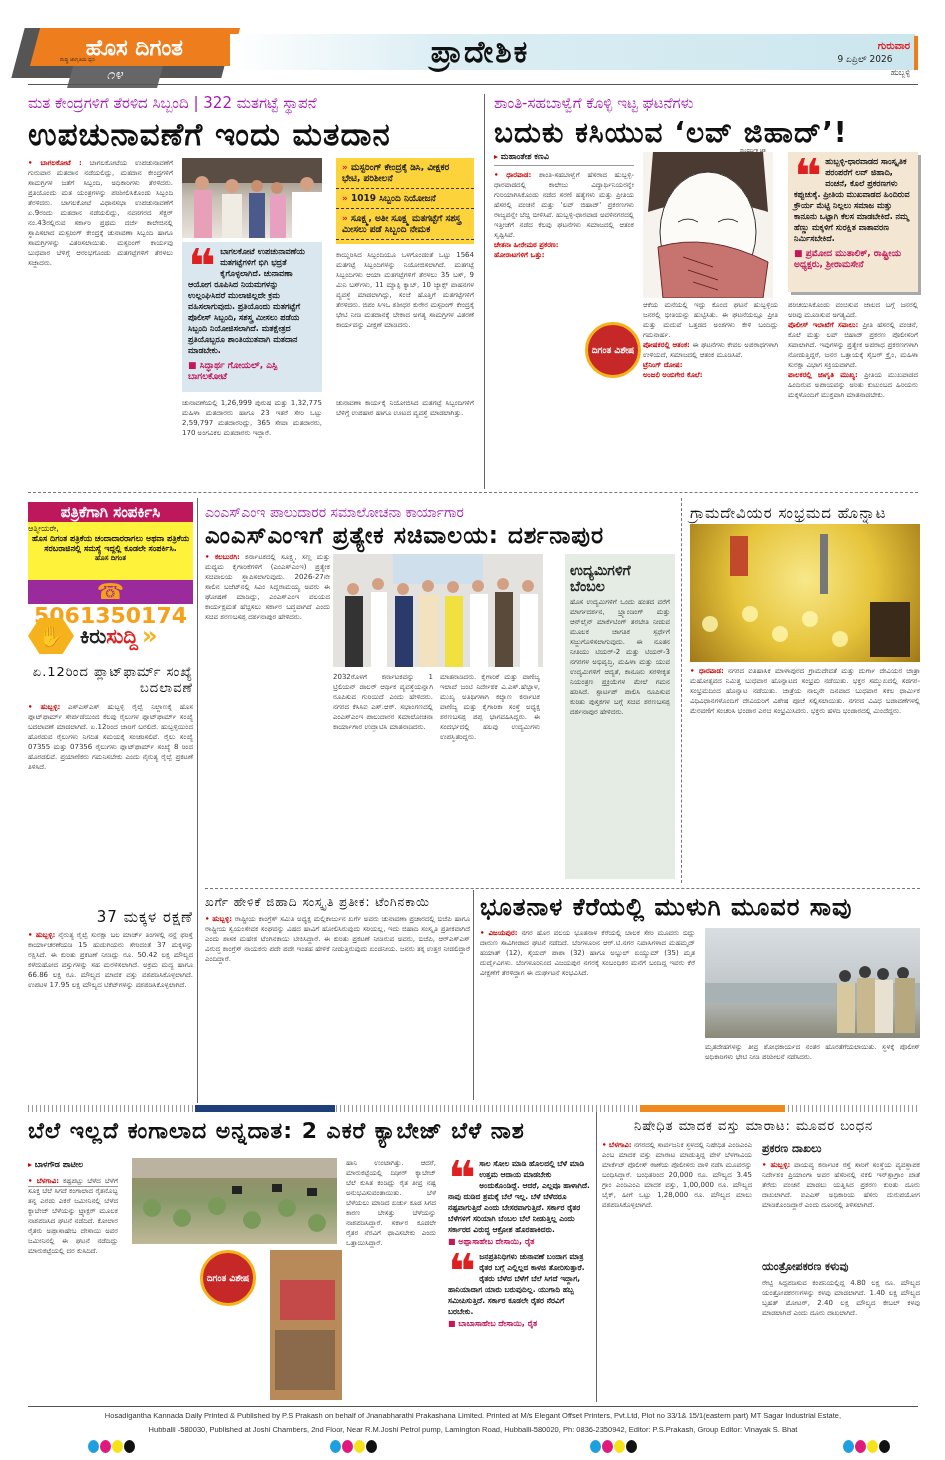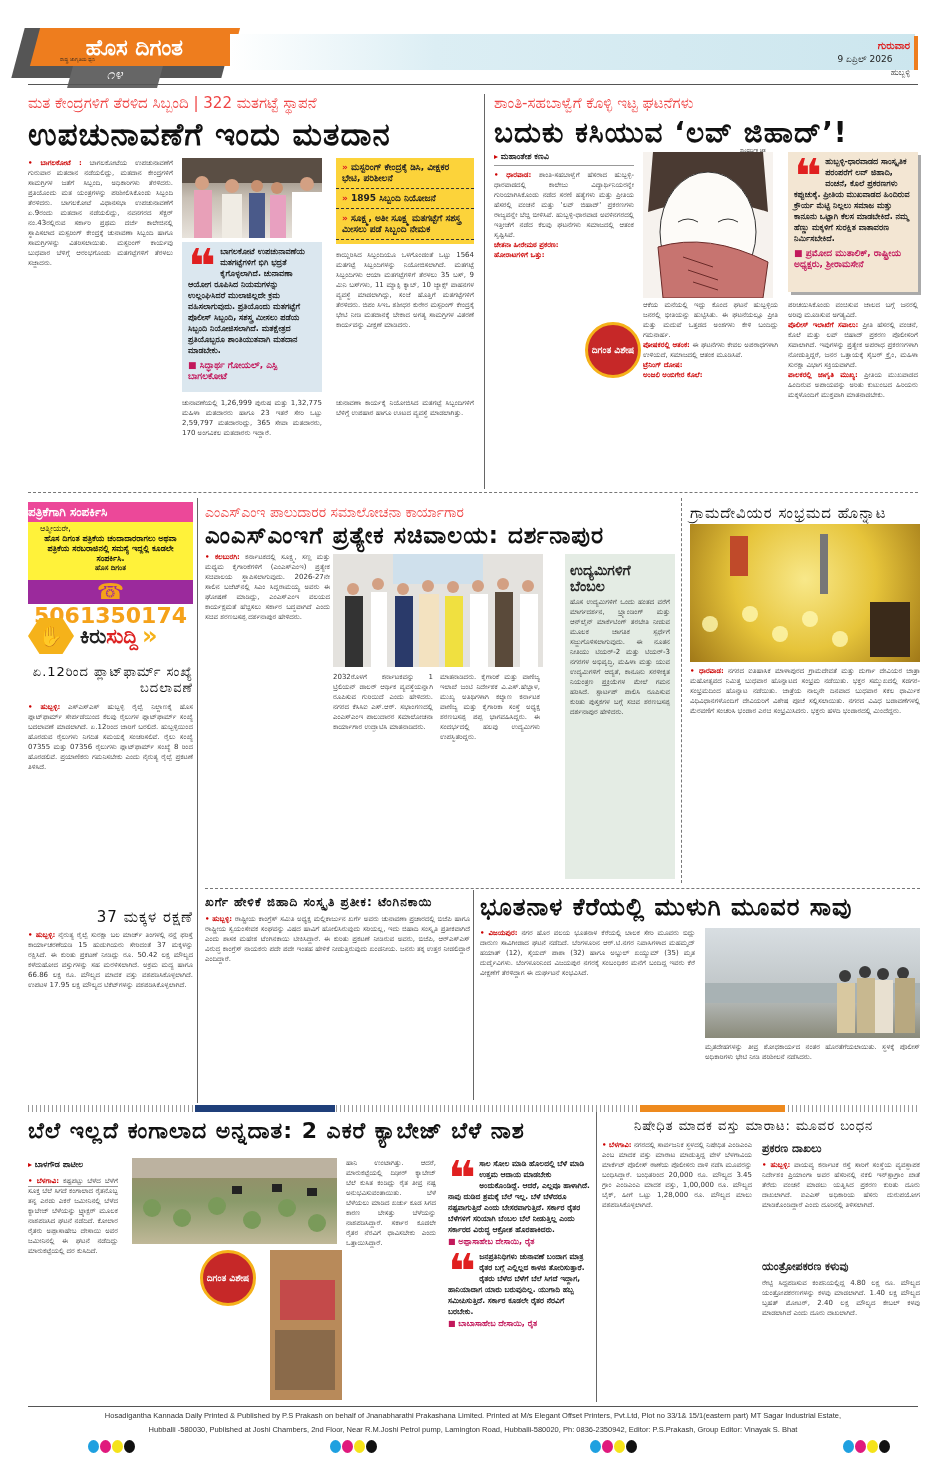--- a/index.html
+++ b/index.html
@@ -11,58 +11,59 @@
 .logo span{transform:skewX(15deg);color:#fff;font-weight:bold;font-size:22px;font-family:"DejaVu Sans",sans-serif}
 .logo-tag{left:60px;top:56px;font-size:5px;color:#222}
 .logo-sub{left:70px;top:66px;width:90px;height:22px;background:#666;transform:skewX(-15deg);color:#fff;font-size:14px;text-align:center}
 .section-band{left:230px;top:34px;width:685px;height:36px;background:linear-gradient(90deg,#fff 0%,#dceef4 30%,#cce6ee 100%)}
 .section-title{left:300px;top:34px;width:360px;text-align:center;font-size:30px;font-weight:bold;color:#111;letter-spacing:2px}
 .date-day{left:830px;top:40px;width:80px;text-align:right;color:#d22;font-size:10px;font-weight:bold}
 .date-date{left:820px;top:54px;width:90px;text-align:center;font-size:9px}
 .date-city{left:830px;top:68px;width:80px;text-align:right;font-size:8px}
 .date-bar{left:914px;top:36px;width:4px;height:34px;background:#ee7d1e}
 .rule{background:#555}
-.kicker{font-size:16px;color:#ef4444}
+.kicker{font-size:16px;color:#a21caf}
 .headline{font-weight:bold;color:#111;letter-spacing:1px}
 .body-text{font-size:7px;line-height:10px;color:#333;text-align:justify}
 .body-text b{color:#c00}
 .dateline{color:#c00;font-weight:bold}
 .photo{background:#a7a098;overflow:hidden}
 .quote-box{background:#dbe7ef}
 .quote-box-beige{background:#f3e6d3}
 .quote-mark{font-size:48px;font-weight:bold;line-height:40px}
 .qm1{color:#e02020}
 .yellow-box{background:#fcd33a}
 .yb-item{font-size:9px;font-weight:bold;color:#222;padding:4px 6px;border-bottom:1px dashed #333}
 .yb-item::before{content:"» ";color:#d22}
 .attrib{color:#c2185b;font-weight:bold;font-size:9px}
 .attrib::before{content:"■ ";color:#c2185b}
 .vline{background:#666;width:1px}
 .dash-v{border-left:1px dashed #777;width:0}
-.ad-head{background:#ec4899;color:#fff;font-weight:bold;font-size:12px;}
+.ad-head{background:#be185d;color:#fff;font-weight:bold;font-size:15px;text-align:center}
 .ad-body{background:#fff23a;font-size:8px;text-align:center;color:#111}
 .ad-phone{background:#9b2a9c;color:#f5a21a;font-weight:bold;font-size:22px;text-align:center}
 .kiru{background:#f5b21a}
 .sidebar-box{background:#e4ece4}
 .stripe{background:repeating-linear-gradient(90deg,#999 0 1px,#fff 1px 4px)}
 .footer{font-size:7.5px;color:#333;text-align:center;font-family:"Liberation Sans",sans-serif;line-height:14px}
 .cmyk{display:flex;gap:1px}
 .cmyk span{width:11px;height:13px;border-radius:50%;display:inline-block}
 </style>
 </head>
 <body>
 
 <div class="abs masthead">
   <div class="abs logo-back"></div>
   <div class="abs logo">
       <span>ಹೊಸ ದಿಗಂತ</span>
     </div>
   <div class="abs logo-tag">ರಾಷ್ಟ್ರ ಜಾಗೃತಿಯ ಧ್ವನಿ</div>
   <div class="abs logo-sub">೧೪</div>
   <div class="abs section-band"></div>
+  <div class="abs section-title">ಪ್ರಾದೇಶಿಕ</div>
   <div class="abs date-day">ಗುರುವಾರ</div>
   <div class="abs date-date">9 ಏಪ್ರಿಲ್ 2026</div>
   <div class="abs date-city">ಹುಬ್ಬಳ್ಳಿ</div>
   <div class="abs date-bar"></div>
 </div>
 <div class="abs rule" style="left:28px;top:84px;width:890px;height:1px"></div>
 
 <div class="abs kicker" style="left:28px;top:94px;width:450px;font-size:15px">ಮತ ಕೇಂದ್ರಗಳಿಗೆ ತೆರಳಿದ ಸಿಬ್ಬಂದಿ | 322 ಮತಗಟ್ಟೆ ಸ್ಥಾಪನೆ</div>
 <div class="abs headline" style="left:28px;top:116px;width:450px;font-size:31px">ಉಪಚುನಾವಣೆಗೆ ಇಂದು ಮತದಾನ</div>
 <div class="abs body-text" style="left:28px;top:158px;width:145px;height:330px;overflow:hidden"><span class="dateline">• ಬಾಗಲಕೋಟೆ :</span> <span>ಬಾಗಲಕೋಟೆಯ ಉಪಚುನಾವಣೆಗೆ ಗುರುವಾರ ಮತದಾನ ನಡೆಯಲಿದ್ದು, ಮತದಾನ ಕೇಂದ್ರಗಳಿಗೆ ಸಾಮಗ್ರಿಗಳ ಜತೆಗೆ ಸಿಬ್ಬಂದಿ, ಅಧಿಕಾರಿಗಳು ತೆರಳಿದರು. ಪ್ರತಿಯೊಂದು ಮತ ಯಂತ್ರಗಳನ್ನು ಪರಿಶೀಲಿಸಿಕೊಂಡು ಸಿಬ್ಬಂದಿ ತೆರಳಿದರು. ಬಾಗಲಕೋಟೆ ವಿಧಾನಸಭಾ ಉಪಚುನಾವಣೆಗೆ ಏ.9ರಂದು ಮತದಾನ ನಡೆಯಲಿದ್ದು, ನವನಗರದ ಸೆಕ್ಟರ್ ನಂ.43ರಲ್ಲಿರುವ ಸರ್ಕಾರಿ ಪ್ರಥಮ ದರ್ಜೆ ಕಾಲೇಜಿನಲ್ಲಿ ಸ್ಥಾಪಿಸಲಾದ ಮಸ್ಟರಿಂಗ್ ಕೇಂದ್ರಕ್ಕೆ ಚುನಾವಣಾ ಸಿಬ್ಬಂದಿ ಹಾಗೂ ಸಾಮಗ್ರಿಗಳನ್ನು ವಿತರಿಸಲಾಯಿತು. ಮಸ್ಟರಿಂಗ್ ಕಾರ್ಯವು ಬುಧವಾರ ಬೆಳಿಗ್ಗೆ ಆರಂಭಗೊಂಡು ಮತಗಟ್ಟೆಗಳಿಗೆ ತೆರಳಲು ಸಜ್ಜಾದರು.</span></div>
@@ -84,21 +85,21 @@
 <div class="abs quote-box" style="left:182px;top:242px;width:140px;height:150px;padding:4px 6px">
   <div style="display:flex;gap:2px;float:left;margin-right:4px;height:30px">
       <span class="quote-mark qm1">❝</span>
     </div>
   <div style="font-size:8px;line-height:11px;font-weight:bold">ಬಾಗಲಕೋಟೆ ಉಪಚುನಾವಣೆಯ ಮತಗಟ್ಟೆಗಳಿಗೆ ಭಿಗಿ ಭದ್ರತೆ ಕೈಗೊಳ್ಳಲಾಗಿದೆ. ಚುನಾವಣಾ ಆಯೋಗ ರೂಪಿಸಿದ ನಿಯಮಗಳನ್ನು ಉಲ್ಲಂಘಿಸಿದರೆ ಮುಲಾಜಿಲ್ಲದೇ ಕ್ರಮ ವಹಿಸಲಾಗುವುದು. ಪ್ರತಿಯೊಂದು ಮತಗಟ್ಟೆಗೆ ಪೊಲೀಸ್ ಸಿಬ್ಬಂದಿ, ಸಶಸ್ತ್ರ ಮೀಸಲು ಪಡೆಯ ಸಿಬ್ಬಂದಿ ನಿಯೋಜಿಸಲಾಗಿದೆ. ಮತಕ್ಷೇತ್ರದ ಪ್ರತಿಯೊಬ್ಬರೂ ಶಾಂತಿಯುತವಾಗಿ ಮತದಾನ ಮಾಡಬೇಕು.</div>
   <div class="attrib" style="margin-top:4px">ಸಿದ್ಧಾರ್ಥ ಗೋಯಲ್, ಎಸ್ಪಿ ಬಾಗಲಕೋಟೆ</div>
 </div>
 <div class="abs body-text" style="left:182px;top:398px;width:140px;height:90px;overflow:hidden">ಚುನಾವಣೆಯಲ್ಲಿ 1,26,999 ಪುರುಷ ಮತ್ತು 1,32,775 ಮಹಿಳಾ ಮತದಾರರು ಹಾಗೂ 23 ಇತರೆ ಸೇರಿ ಒಟ್ಟು 2,59,797 ಮತದಾರರಿದ್ದು, 365 ಸೇವಾ ಮತದಾರರು, 170 ಅಂಗವಿಕಲ ಮತದಾರರು ಇದ್ದಾರೆ.</div>
 <div class="abs yellow-box" style="left:336px;top:158px;width:138px;height:86px">
   <div class="yb-item">ಮಸ್ಟರಿಂಗ್ ಕೇಂದ್ರಕ್ಕೆ ಡಿಸಿ, ವೀಕ್ಷಕರ ಭೇಟಿ, ಪರಿಶೀಲನೆ</div>
-  <div class="yb-item">1895 ಸಿಬ್ಬಂದಿ ನಿಯೋಜನೆ</div>
+  <div class="yb-item">1019 ಸಿಬ್ಬಂದಿ ನಿಯೋಜನೆ</div>
   <div class="yb-item">ಸೂಕ್ಷ್ಮ, ಅತೀ ಸೂಕ್ಷ್ಮ ಮತಗಟ್ಟೆಗೆ ಸಶಸ್ತ್ರ ಮೀಸಲು ಪಡೆ ಸಿಬ್ಬಂದಿ ನೇಮಕ</div>
 </div>
 <div class="abs body-text" style="left:336px;top:250px;width:138px;height:145px;overflow:hidden">ಕಾಯ್ದಿರಿಸಿದ ಸಿಬ್ಬಂದಿಯೂ ಒಳಗೊಂಡಂತೆ ಒಟ್ಟು 1564 ಮತಗಟ್ಟೆ ಸಿಬ್ಬಂದಿಗಳನ್ನು ನಿಯೋಜಿಸಲಾಗಿದೆ. ಮತಗಟ್ಟೆ ಸಿಬ್ಬಂದಿಗಳು ಆಯಾ ಮತಗಟ್ಟೆಗಳಿಗೆ ತೆರಳಲು 35 ಬಸ್, 9 ಮಿನಿ ಬಸ್‌ಗಳು, 11 ಮ್ಯಾಕ್ಸಿ ಕ್ಯಾಬ್, 10 ಜ್ಯಾಕ್ಸ್ ವಾಹನಗಳ ವ್ಯವಸ್ಥೆ ಮಾಡಲಾಗಿದ್ದು, ಸಂಜೆ ಹೊತ್ತಿಗೆ ಮತಗಟ್ಟೆಗಳಿಗೆ ತೆರಳಿದರು. ಜಿಪಂ ಸಿಇಒ ಶಶೀಧರ ಕುರೇರ ಮಸ್ಟರಿಂಗ್ ಕೇಂದ್ರಕ್ಕೆ ಭೇಟಿ ನೀಡಿ ಮತದಾನಕ್ಕೆ ಬೇಕಾದ ಅಗತ್ಯ ಸಾಮಗ್ರಿಗಳ ವಿತರಣೆ ಕಾರ್ಯವನ್ನು ವೀಕ್ಷಣೆ ಮಾಡಿದರು.</div>
 <div class="abs body-text" style="left:336px;top:398px;width:138px;height:90px;overflow:hidden">ಚುನಾವಣಾ ಕಾರ್ಯಕ್ಕೆ ನಿಯೋಜಿಸಿದ ಮತಗಟ್ಟೆ ಸಿಬ್ಬಂದಿಗಳಿಗೆ ಬೆಳಿಗ್ಗೆ ಉಪಹಾರ ಹಾಗೂ ಊಟದ ವ್ಯವಸ್ಥೆ ಮಾಡಲಾಗಿತ್ತು.</div>
 
 <div class="abs vline" style="left:484px;top:94px;height:395px"></div>
 
 <div class="abs kicker" style="left:494px;top:94px;width:440px;font-size:15px">ಶಾಂತಿ-ಸಹಬಾಳ್ವೆಗೆ ಕೊಳ್ಳಿ ಇಟ್ಟ ಘಟನೆಗಳು</div>
 <div class="abs headline" style="left:494px;top:116px;width:440px;font-size:28px">ಬದುಕು ಕಸಿಯುವ ‘ಲವ್ ಜಿಹಾದ್’!</div>
 <div class="abs" style="left:740px;top:147px;font-size:5px">ಸಾಂದರ್ಭಿಕ ಚಿತ್ರ</div>
@@ -119,21 +120,21 @@
   <div style="float:left;margin-right:3px;height:28px"><span class="quote-mark qm1">❝</span></div>
   <div style="font-size:8px;line-height:11px;font-weight:bold">ಹುಬ್ಬಳ್ಳಿ-ಧಾರವಾಡದ ಸಾಂಸ್ಕೃತಿಕ ಪರಂಪರೆಗೆ ಲವ್ ಜಿಹಾದಿ, ವಂಚನೆ, ಕೊಲೆ ಪ್ರಕರಣಗಳು ಕಪ್ಪುಚುಕ್ಕೆ. ಪ್ರೀತಿಯ ಮುಖವಾಡದ ಹಿಂದಿರುವ ಕ್ರೌರ್ಯ ಮೆಟ್ಟಿ ನಿಲ್ಲಲು ಸಮಾಜ ಮತ್ತು ಕಾನೂನು ಒಟ್ಟಾಗಿ ಕೆಲಸ ಮಾಡಬೇಕಿದೆ. ನಮ್ಮ ಹೆಣ್ಣು ಮಕ್ಕಳಿಗೆ ಸುರಕ್ಷಿತ ವಾತಾವರಣ ನಿರ್ಮಿಸಬೇಕಿದೆ.</div>
   <div class="attrib" style="margin-top:4px">ಪ್ರಮೋದ ಮುತಾಲಿಕ್, ರಾಷ್ಟ್ರೀಯ ಅಧ್ಯಕ್ಷರು, ಶ್ರೀರಾಮಸೇನೆ</div>
 </div>
 <div class="abs body-text" style="left:788px;top:300px;width:130px;height:190px;overflow:hidden"><span>ಪರಿಚಯಿಸಿಕೊಂಡು ವಂಚಿಸುವ ಜಾಲದ ಬಗ್ಗೆ ಜನರಲ್ಲಿ ಅರಿವು ಮೂಡಿಸುವ ಅಗತ್ಯವಿದೆ.</span><br><b>ಪೊಲೀಸ್ ಇಲಾಖೆಗೆ ಸವಾಲು:</b> <span>ಪ್ರೀತಿ ಹೆಸರಲ್ಲಿ ವಂಚನೆ, ಕೊಲೆ ಮತ್ತು ಲವ್ ಜಿಹಾದ್ ಪ್ರಕರಣ ಪೊಲೀಸರಿಗೆ ಸವಾಲಾಗಿದೆ. ಇವುಗಳನ್ನು ಪ್ರತ್ಯೇಕ ಅಪರಾಧ ಪ್ರಕರಣಗಳಾಗಿ ನೋಡುತ್ತಿದ್ದರೆ, ಜನರ ಒತ್ತಾಯಕ್ಕೆ ಸೈಬರ್ ಕ್ರೈಂ, ಮಹಿಳಾ ಸುರಕ್ಷಾ ವಿಭಾಗ ಸಕ್ರಿಯವಾಗಿದೆ.</span><br><b>ಪಾಲಕರಲ್ಲಿ ಜಾಗೃತಿ ಮುಖ್ಯ:</b> <span>ಪ್ರೀತಿಯ ಮುಖವಾಡದ ಹಿಂದಿರುವ ಅಪಾಯವನ್ನು ಅರಿತು ಕುಟುಂಬದ ಹಿರಿಯರು ಮಕ್ಕಳೊಂದಿಗೆ ಮುಕ್ತವಾಗಿ ಮಾತನಾಡಬೇಕು.</span></div>
 
 <div class="abs" style="left:28px;top:492px;width:890px;border-top:1px dashed #777"></div>
 
 <div class="abs" style="left:28px;top:502px;width:165px;height:102px">
   <div class="ad-head" style="height:20px;line-height:20px">ಪತ್ರಿಕೆಗಾಗಿ ಸಂಪರ್ಕಿಸಿ</div>
-  <div class="ad-body" style="height:58px;padding:2px 12px">
+  <div class="ad-body" style="height:58px;padding:2px 0">
     <div style="text-align:left">ಆತ್ಮೀಯರೇ,</div>
     <div style="font-weight:bold">ಹೊಸ ದಿಗಂತ ಪತ್ರಿಕೆಯ ಚಂದಾದಾರರಾಗಲು ಅಥವಾ ಪತ್ರಿಕೆಯ ಸರಬರಾಜಿನಲ್ಲಿ ಸಮಸ್ಯೆ ಇದ್ದಲ್ಲಿ ಕೂಡಲೇ ಸಂಪರ್ಕಿಸಿ.</div>
     <div style="font-weight:bold;font-size:7px">ಹೊಸ ದಿಗಂತ</div>
   </div>
   <div class="ad-phone" style="height:24px;line-height:24px"><span>☎ </span><span>5061350174</span></div>
 </div>
 
 <div class="abs" style="left:28px;top:618px;width:165px;height:36px;display:flex;align-items:center">
   <div class="kiru" style="width:46px;height:36px;clip-path:polygon(25% 0,75% 0,100% 50%,75% 100%,25% 100%,0 50%);display:flex;align-items:center;justify-content:center;font-size:20px">✋</div>
   <span style="font-weight:bold;font-size:20px;margin-left:6px">ಕಿರು</span>
@@ -194,21 +195,21 @@
         <circle cx="90" cy="110" r="8"></circle>
         <circle cx="120" cy="95" r="8"></circle>
         <circle cx="150" cy="115" r="8"></circle>
       </g>
     </svg>
 </div>
 <div class="abs body-text" style="left:690px;top:666px;width:230px;height:215px;overflow:hidden"><span class="dateline">• ಧಾರವಾಡ:</span> <span>ನಗರದ ಐತಿಹಾಸಿಕ ಮಾಳಾಪುರದ ಗ್ರಾಮದೇವತೆ ಮತ್ತು ದುರ್ಗಾ ದೇವಿಯರ ಜಾತ್ರಾ ಮಹೋತ್ಸವದ ನಿಮಿತ್ತ ಬುಧವಾರ ಹೊನ್ನಾಟದ ಸಂಭ್ರಮ ನಡೆಯಿತು. ಭಕ್ತರ ಸಮ್ಮುಖದಲ್ಲಿ ಸಡಗರ-ಸಂಭ್ರಮದಿಂದ ಹೊನ್ನಾಟ ನಡೆಯಿತು. ಜಾತ್ರೆಯ ನಾಲ್ಕನೇ ದಿನವಾದ ಬುಧವಾರ ಸಕಲ ಧಾರ್ಮಿಕ ವಿಧಿವಿಧಾನಗಳೊಂದಿಗೆ ದೇವಿಯರಿಗೆ ವಿಶೇಷ ಪೂಜೆ ಸಲ್ಲಿಸಲಾಯಿತು. ನಗರದ ವಿವಿಧ ಬಡಾವಣೆಗಳಲ್ಲಿ ಮೆರವಣಿಗೆ ಸಂಚರಿಸಿ ಭಂಡಾರ ಎರಚಿ ಸಂಭ್ರಮಿಸಿದರು. ಭಕ್ತರು ಹಳದಿ ಭಂಡಾರದಲ್ಲಿ ಮಿಂದೆದ್ದರು.</span></div>
 
 <div class="abs" style="left:205px;top:888px;width:715px;border-top:1px dashed #777"></div>
 
-<div class="abs headline" style="left:205px;top:895px;width:265px;font-size:12px;font-weight:bold">ಖರ್ಗೆ ಹೇಳಿಕೆ ಜಿಹಾದಿ ಸಂಸ್ಕೃತಿ ಪ್ರತೀಕ: ಟೆಂಗಿನಕಾಯಿ</div>
+<div class="abs headline" style="left:205px;top:895px;width:265px;font-size:12px;font-weight:normal">ಖರ್ಗೆ ಹೇಳಿಕೆ ಜಿಹಾದಿ ಸಂಸ್ಕೃತಿ ಪ್ರತೀಕ: ಟೆಂಗಿನಕಾಯಿ</div>
 <div class="abs body-text" style="left:205px;top:914px;width:265px;height:185px;overflow:hidden"><span class="dateline">• ಹುಬ್ಬಳ್ಳಿ:</span> <span>ರಾಷ್ಟ್ರೀಯ ಕಾಂಗ್ರೆಸ್ ಸಮಿತಿ ಅಧ್ಯಕ್ಷ ಮಲ್ಲಿಕಾರ್ಜುನ ಖರ್ಗೆ ಅವರು ಚುನಾವಣಾ ಪ್ರಚಾರದಲ್ಲಿ ಬಿಜೆಪಿ ಹಾಗೂ ರಾಷ್ಟ್ರೀಯ ಸ್ವಯಂಸೇವಕ ಸಂಘವನ್ನು ವಿಷದ ಹಾವಿಗೆ ಹೋಲಿಸಿರುವುದು ಸರಿಯಲ್ಲ, ಇದು ಜಿಹಾದಿ ಸಂಸ್ಕೃತಿ ಪ್ರತೀಕವಾಗಿದೆ ಎಂದು ಶಾಸಕ ಮಹೇಶ ಟೆಂಗಿನಕಾಯಿ ಟೀಕಿಸಿದ್ದಾರೆ. ಈ ಕುರಿತು ಪ್ರಕಟಣೆ ನೀಡಿರುವ ಅವರು, ಬಿಜೆಪಿ, ಆರ್‌ಎಸ್‌ಎಸ್ ವಿರುದ್ಧ ಕಾಂಗ್ರೆಸ್ ನಾಯಕರು ಪದೇ ಪದೇ ಇಂತಹ ಹೇಳಿಕೆ ನೀಡುತ್ತಿರುವುದು ಖಂಡನೀಯ. ಜನರು ತಕ್ಕ ಉತ್ತರ ನೀಡಲಿದ್ದಾರೆ ಎಂದಿದ್ದಾರೆ.</span></div>
 
 <div class="abs vline" style="left:473px;top:890px;height:210px"></div>
 
 <div class="abs headline" style="left:480px;top:893px;width:440px;font-size:24px">ಭೂತನಾಳ ಕೆರೆಯಲ್ಲಿ ಮುಳುಗಿ ಮೂವರ ಸಾವು</div>
 <div class="abs body-text" style="left:480px;top:928px;width:215px;height:172px;overflow:hidden"><span class="dateline">• ವಿಜಯಪುರ:</span> <span>ನಗರ ಹೊರ ವಲಯ ಭೂತನಾಳ ಕೆರೆಯಲ್ಲಿ ಬಾಲಕ ಸೇರಿ ಮೂವರು ಬಿದ್ದು ದಾರುಣ ಸಾವಿಗೀಡಾದ ಘಟನೆ ನಡೆದಿದೆ. ಬೆಂಗಳೂರಿನ ಆರ್.ಟಿ.ನಗರ ನಿವಾಸಿಗಳಾದ ಮಹಮ್ಮದ್ ಹಯಾತ್ (12), ಸೈಯದ್ ಪಾಶಾ (32) ಹಾಗೂ ಅಬ್ದುಲ್ ಖಯ್ಯುಮ್ (35) ಮೃತ ದುರ್ದೈವಿಗಳು. ಬೆಂಗಳೂರಿನಿಂದ ವಿಜಯಪುರ ನಗರಕ್ಕೆ ಸಂಬಂಧಿಕರ ಮನೆಗೆ ಬಂದಿದ್ದ ಇವರು ಕೆರೆ ವೀಕ್ಷಣೆಗೆ ತೆರಳಿದ್ದಾಗ ಈ ದುರ್ಘಟನೆ ಸಂಭವಿಸಿದೆ.</span></div>
 <div class="abs photo" style="left:705px;top:928px;width:215px;height:110px;background:linear-gradient(180deg,#d8dee2 0%,#c0c6c8 55%,#8a8a7a 100%)">
   <svg width="215" height="110">
       <rect x="0" y="55" width="215" height="20" fill="#a8b2b4"></rect>
       <g fill="#3a3a3a">

